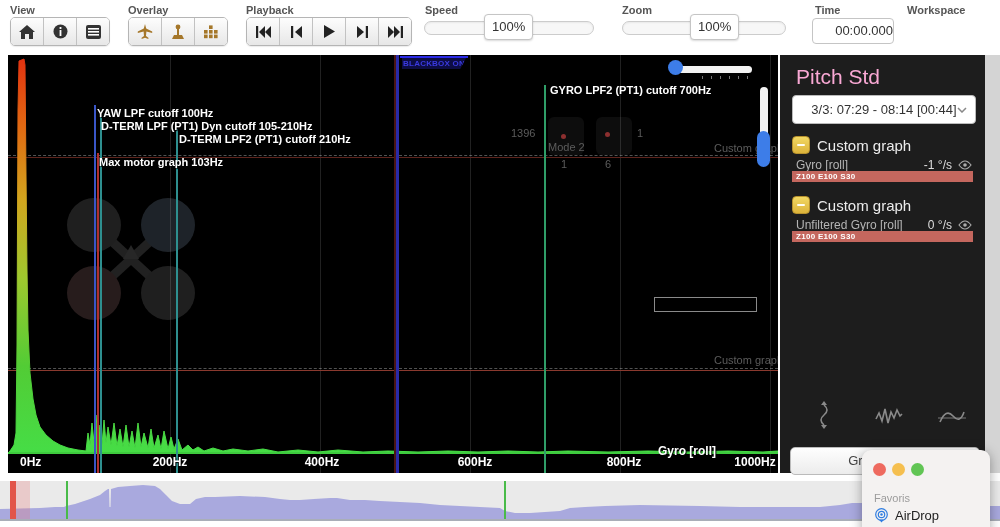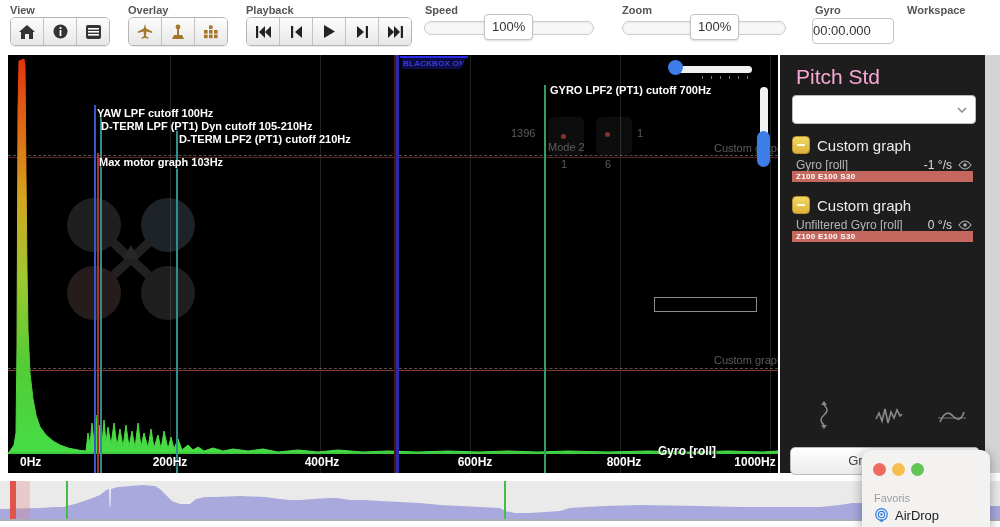--- a/index.html
+++ b/index.html
@@ -7,21 +7,21 @@
   .abs{position:absolute;}
 
   
   .tb-label{position:absolute;top:4px;font-size:11px;font-weight:bold;color:#555;}
   .btn-group{position:absolute;top:17px;display:flex;border:1px solid #b5b5b5;border-radius:5px;overflow:hidden;box-shadow:0 1px 1px rgba(0,0,0,.08);}
   .tbtn{width:32px;height:27px;display:flex;align-items:center;justify-content:center;background:linear-gradient(#fdfdfd,#e7e7e7);border-right:1px solid #c2c2c2;cursor:pointer;}
   .tbtn:last-child{border-right:none;}
   .tbtn svg{display:block;}
   .slider-track{position:absolute;top:21px;height:12px;background:#f7f7f7;border:1px solid #ccc;border-radius:7px;box-shadow:inset 0 1px 2px rgba(0,0,0,.06);}
   .slider-bubble{position:absolute;top:14px;height:20px;padding:2px 7px;background:#fff;border:1px solid #c5c5c5;border-radius:4px;box-shadow:0 1px 2px rgba(0,0,0,.15);font-size:13px;color:#333;line-height:20px;}
-  .time-box{position:absolute;top:18px;width:80px;height:24px;background:#fff;border:1px solid #c5c5c5;border-radius:4px;font-size:13px;color:#333;text-align:left;line-height:24px;}
+  .time-box{position:absolute;top:18px;width:80px;height:24px;background:#fff;border:1px solid #c5c5c5;border-radius:4px;font-size:13px;color:#333;text-align:right;line-height:24px;}
   .ws-btn{position:absolute;top:18px;width:88px;height:26px;background:linear-gradient(#fdfdfd,#e7e7e7);border:1px solid #b5b5b5;border-radius:5px;font-size:13px;color:#333;text-align:center;line-height:26px;cursor:pointer;}
 
   
   #chart{left:8px;top:55px;width:770px;height:418px;background:#000;overflow:hidden;}
   .vgrid{position:absolute;top:0;width:1px;height:100%;background:rgba(255,255,255,.13);}
   .hdash{position:absolute;left:0;width:100%;border-top:1px dashed rgba(255,255,255,.32);}
   .hred{position:absolute;left:0;width:100%;height:1px;}
   .cutline{position:absolute;width:2px;}
   .ann{position:absolute;color:#fff;font-size:11px;font-weight:bold;white-space:nowrap;text-shadow:1px 1px 1px #000;}
   .faint{position:absolute;color:#5c5c5c;font-size:11px;white-space:nowrap;}
@@ -161,21 +161,21 @@
     </div>
 
     <span class="tb-label" style="left:425px">Speed</span>
     <div class="slider-track" style="left:424px;width:168px"></div>
     <div class="slider-bubble" style="left:484px">100%</div>
 
     <span class="tb-label" style="left:622px">Zoom</span>
     <div class="slider-track" style="left:622px;width:162px"></div>
     <div class="slider-bubble" style="left:690px">100%</div>
 
-    <span class="tb-label" style="left:815px">Gyro</span>
+    <span class="tb-label" style="left:815px">Time</span>
     <div class="time-box" style="left:812px">00:00.000</div>
 
     <span class="tb-label" style="left:907px">Workspace</span>
   </div>
 
   <div id="chart" class="abs">
 
     <svg class="abs" style="left:48px;top:138px;opacity:.55" width="150" height="135" viewBox="0 0 150 135">
       <g stroke="#3c3c3c" stroke-width="9">
           <line x1="38" y1="32" x2="112" y2="100"></line>
@@ -265,20 +265,21 @@
     <div class="axis-tick" style="left:314px">400Hz</div>
     <div class="axis-tick" style="left:467px">600Hz</div>
     <div class="axis-tick" style="left:616px">800Hz</div>
     <div class="axis-tick" style="left:747px">1000Hz</div>
   </div>
 
   <div id="sidebar" class="abs">
     <div id="sb-title">Pitch Std</div>
 
     <div id="log-select">
+      <span>3/3: 07:29 - 08:14 [00:44]</span>
       <svg width="10" height="6" viewBox="0 0 10 6">
           <polyline points="1,1 5,5 9,1" fill="none" stroke="#888" stroke-width="1.5"></polyline>
         </svg>
     </div>
 
     <div class="cg-header" style="top:81px">
       <div class="minus-btn">
           <div></div>
         </div>
       <span class="cg-title">Custom graph</span>

